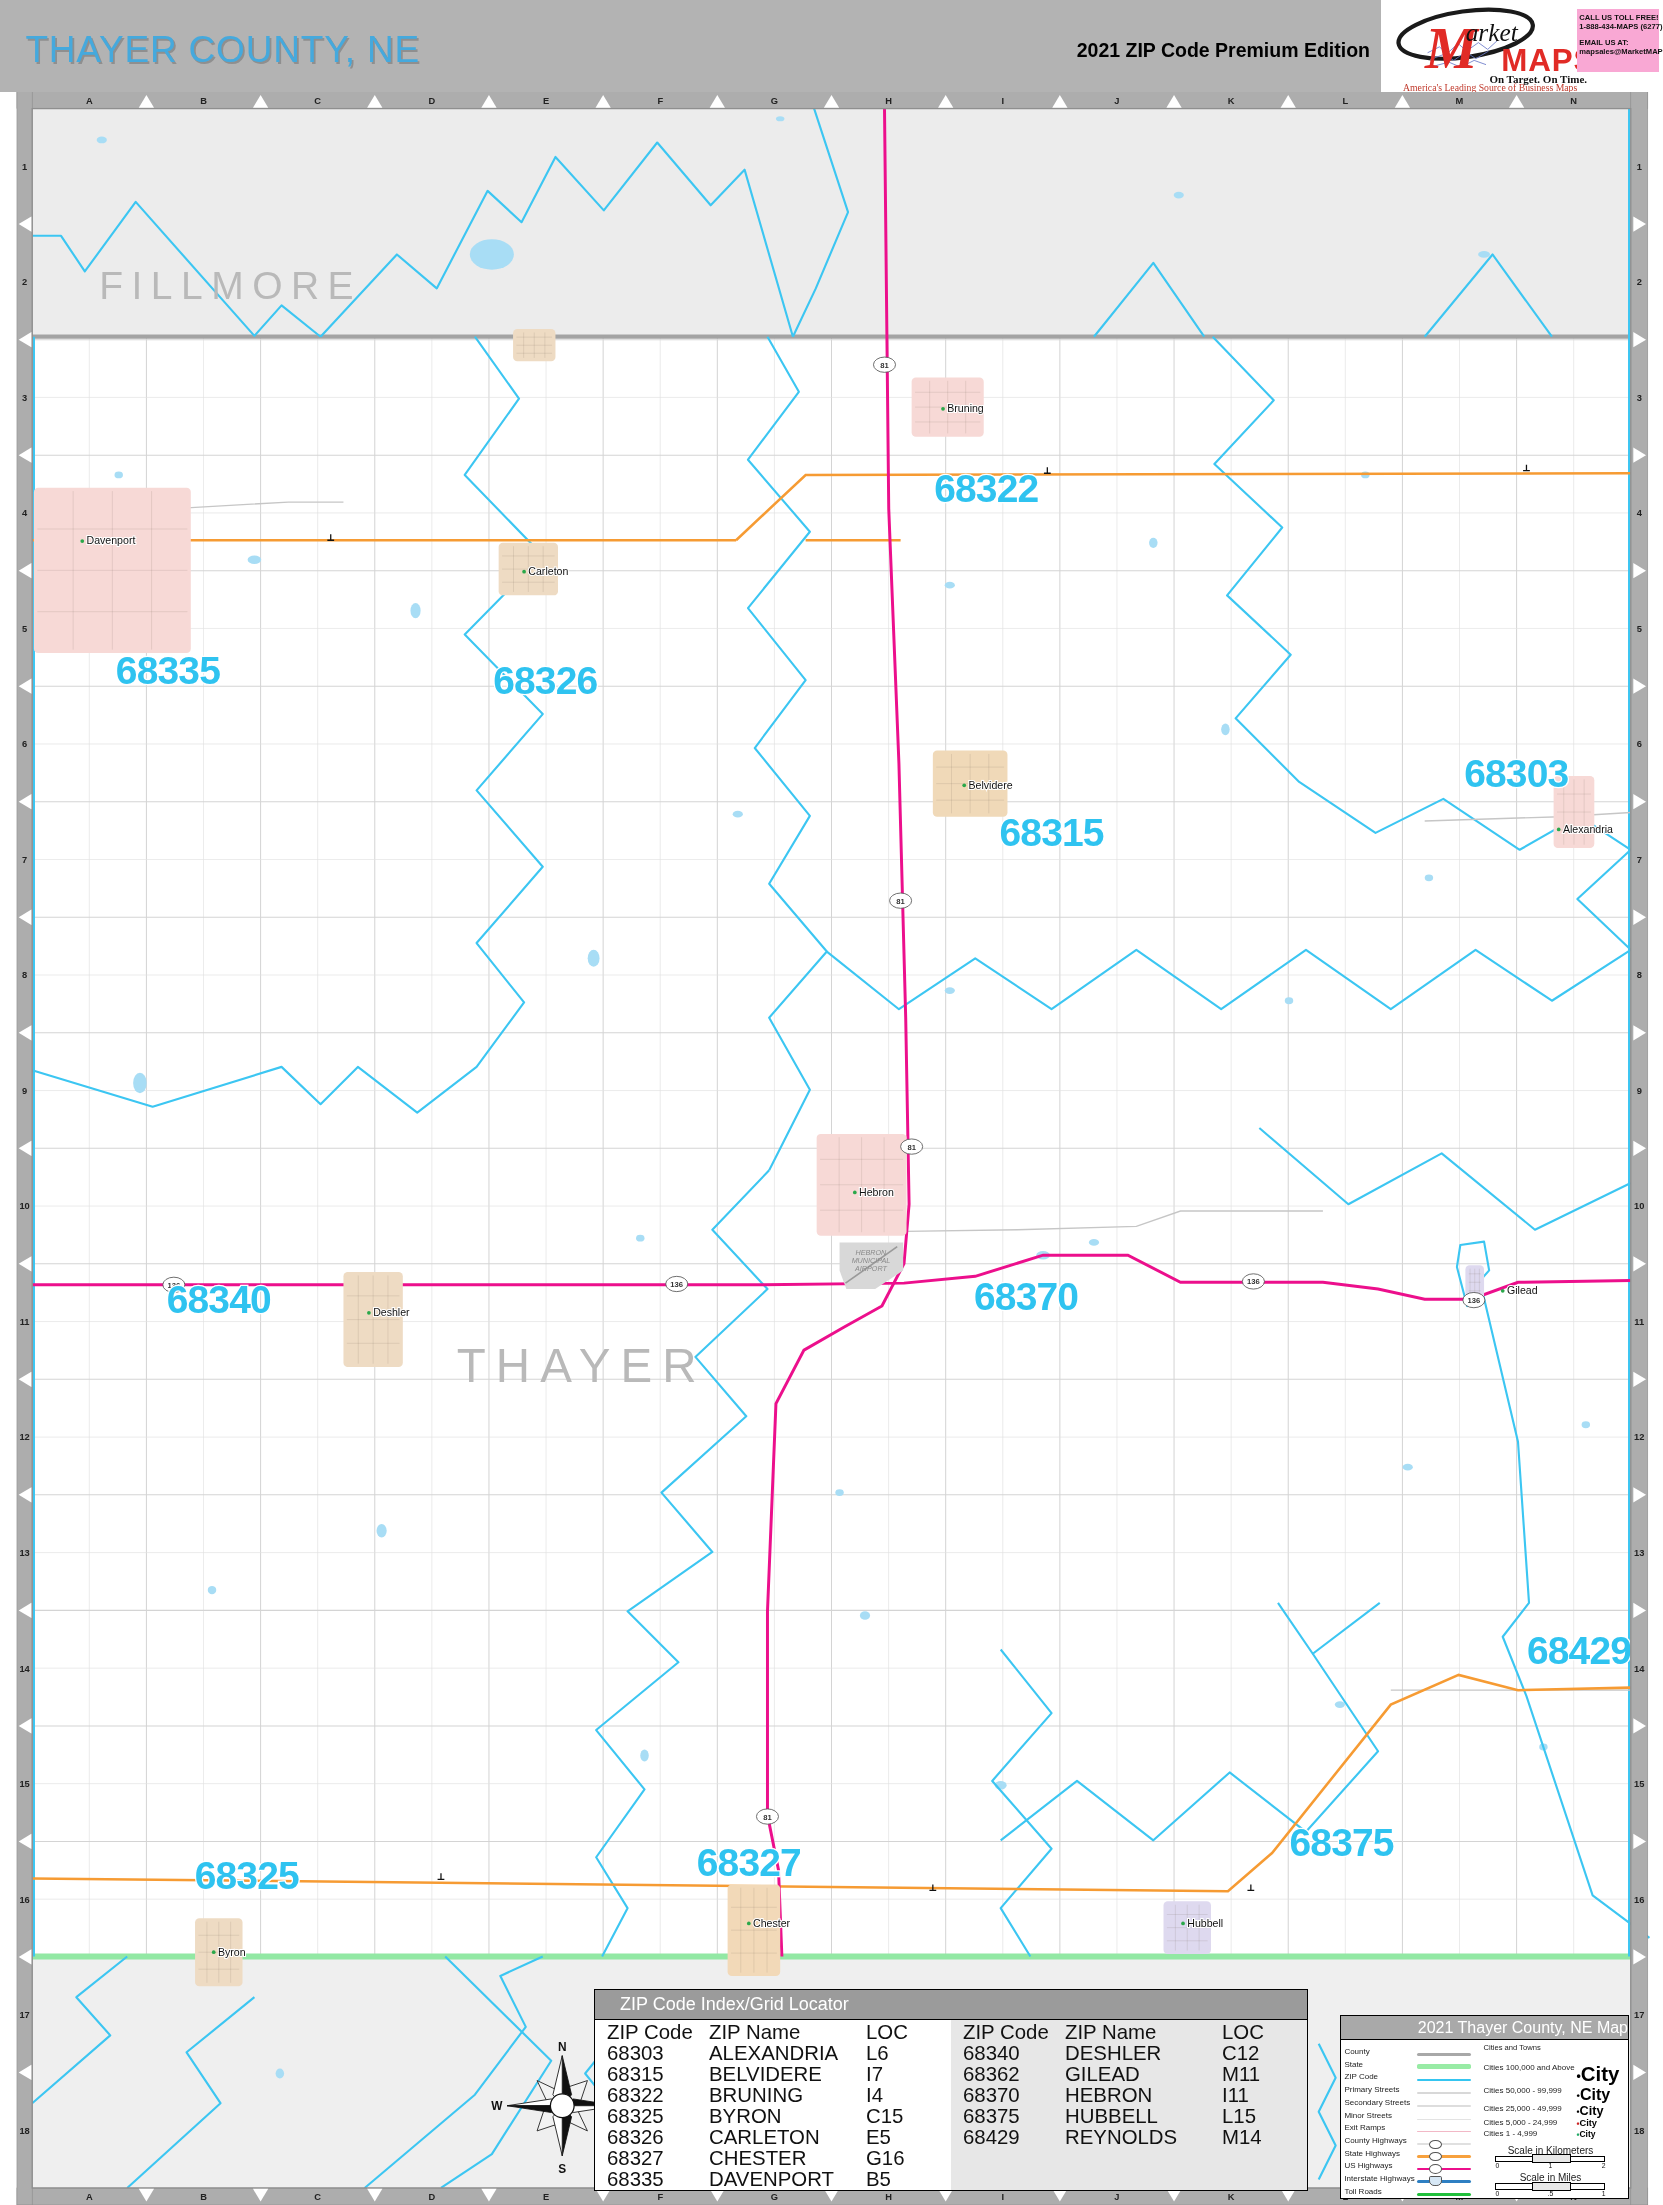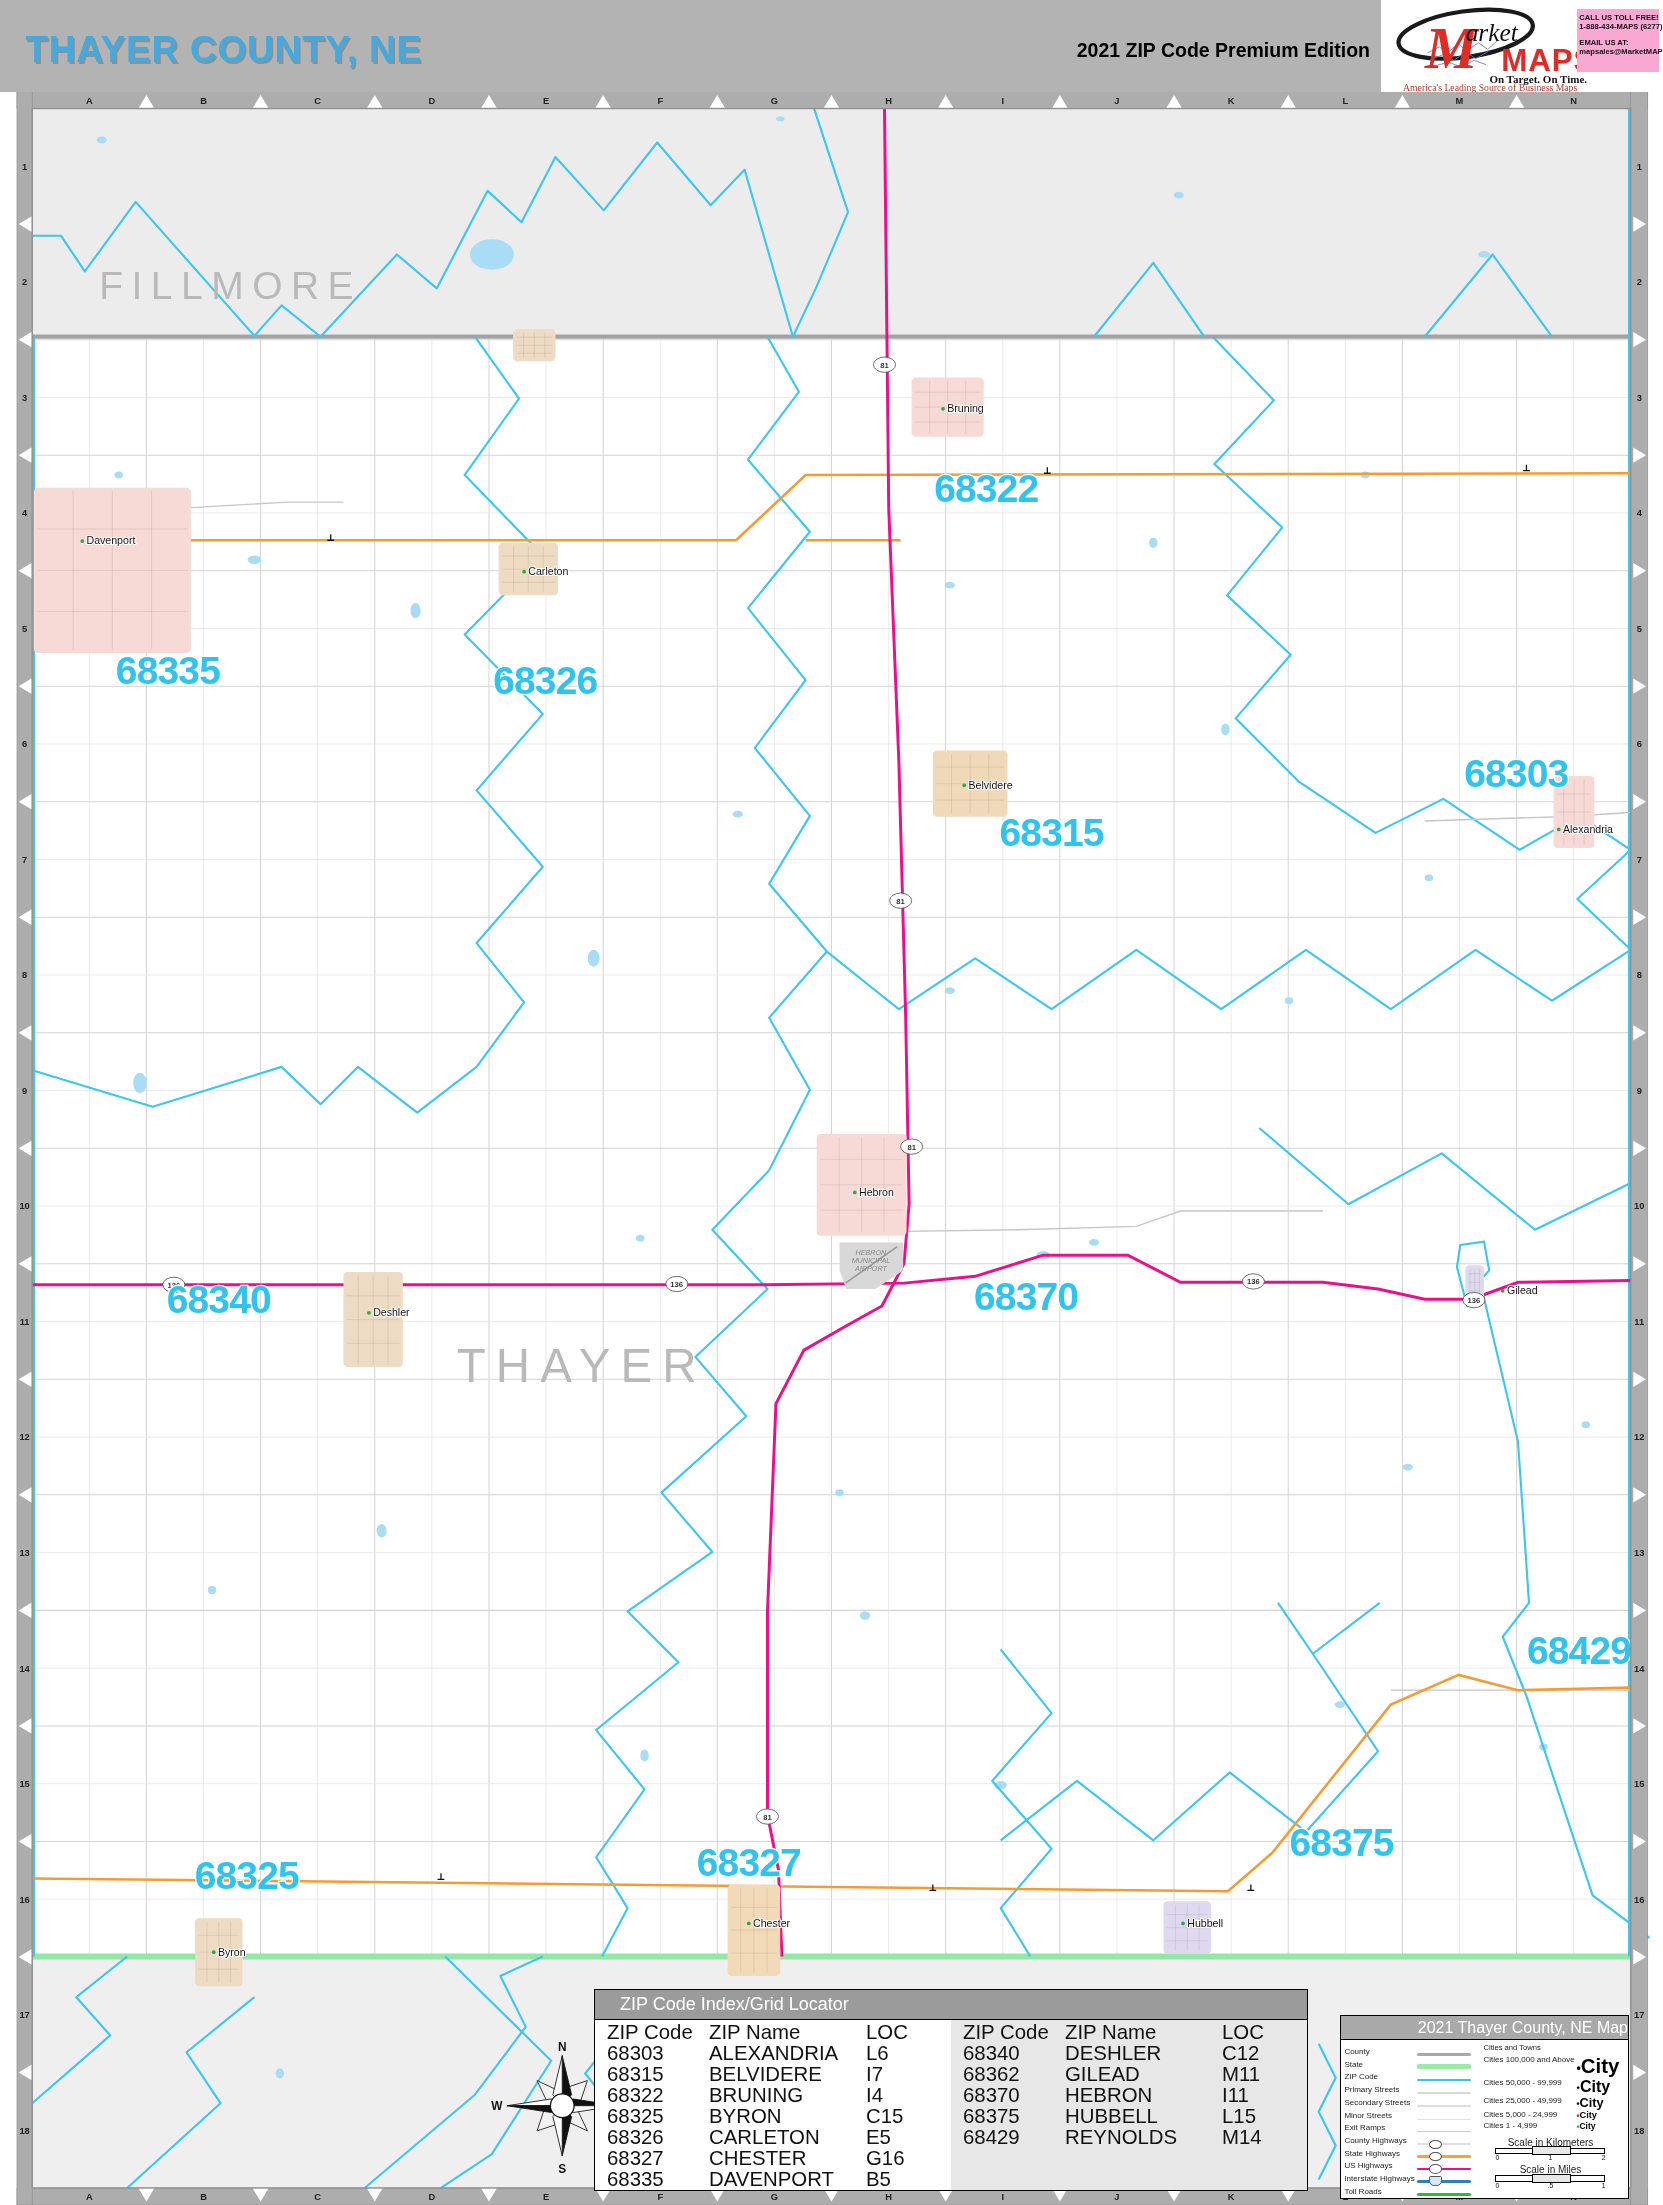--- a/index.html
+++ b/index.html
@@ -1,21 +1,21 @@
 <!DOCTYPE html>
 <html style="font-size:13.6px"><head>
 <meta charset="utf-8">
 <style>
   html,body{margin:0;padding:0}
   body{width:1663px;height:2205px;position:relative;background:#ffffff;
        font-family:"Liberation Sans",sans-serif;overflow:hidden}
 
   
   .header{position:absolute;left:0;top:0;width:1663px;height:92px;background:#b3b3b3;z-index:5}
-  .header-title{position:absolute;left:25.4px;top:29px;font-size:37px;font-weight:bold;
+  .header-title{position:absolute;left:25.4px;top:29px;font-size:37px;font-weight:normal;
        color:#45a9dd;letter-spacing:0.8px;text-shadow:1.7px 1.7px 0 #8f8f8f;white-space:nowrap}
   .header-edition{position:absolute;right:293px;top:39px;font-size:19.5px;font-weight:bold;color:#000000;white-space:nowrap}
   .logo-block{position:absolute;right:0;top:0;width:282px;height:92px;background:#ffffff}
   .contact-box{position:absolute;right:4.2px;top:9.3px;width:82px;height:63px;background:#f9a8d4;
        font-size:7.6px;font-weight:bold;color:#111;line-height:9.3px;padding:3.4px 2.5px;box-sizing:border-box}
   .contact-box div{white-space:nowrap}
   .contact-gap{height:6.8px}
 
   
   svg.map{position:absolute;left:0;top:0;z-index:1}
@@ -36,21 +36,21 @@
   .legend-title{height:23px;background:#a9a9a9;color:#fff;font-size:16px;line-height:23px;text-align:right}
   .legend-body{display:flex;height:153px;border-top:0.8px solid #000;padding:3.4px 1.7px 1.7px 3.4px;box-sizing:content-box}
   .legend-roads{width:134px}
   .legend-road-row{display:flex;align-items:flex-end;height:12.7px}
   .legend-road-label{width:73px;font-size:8px;color:#222;white-space:nowrap}
   .legend-road-sample{position:relative;width:54px}
   .legend-road-line{width:54px;border-radius:1.7px}
   .legend-badge{position:absolute;left:12px;top:-3.4px;width:11px;height:7.6px;background:#fff;border:0.8px solid #555;border-radius:50%}
   .legend-badge.shield{border-radius:1.7px 1.7px 5.1px 5.1px;background:#d6e7f5}
   .legend-right{flex:1;padding-left:5.1px}
-  .legend-cities-title{font-size:7.6px;color:#222;margin-bottom:3px}
+  .legend-cities-title{font-size:7.6px;color:#222;margin-bottom:11px}
   .legend-city-row{display:flex;align-items:flex-start;white-space:nowrap}
   .legend-city-label{font-size:8px;color:#222;width:93px}
   .legend-city-sample{font-weight:bold;color:#000;font-family:"Liberation Sans",sans-serif}
   .legend-scales{margin-top:5.1px}
   .scale-block{margin:3.4px 0 0 12px;width:110px}
   .scale-title{font-size:10px;color:#222;text-align:center}
   .scale-bar{height:4.2px;border:0.8px solid #000;background:#fff;position:relative}
   .scale-bar .mid{position:absolute;left:33%;width:34%;top:-2.5px;height:6.8px;border:0.8px solid #000;background:#e8e8e8}
   .scale-ticks{display:flex;justify-content:space-between;font-size:6.8px;color:#111}
 </style>

